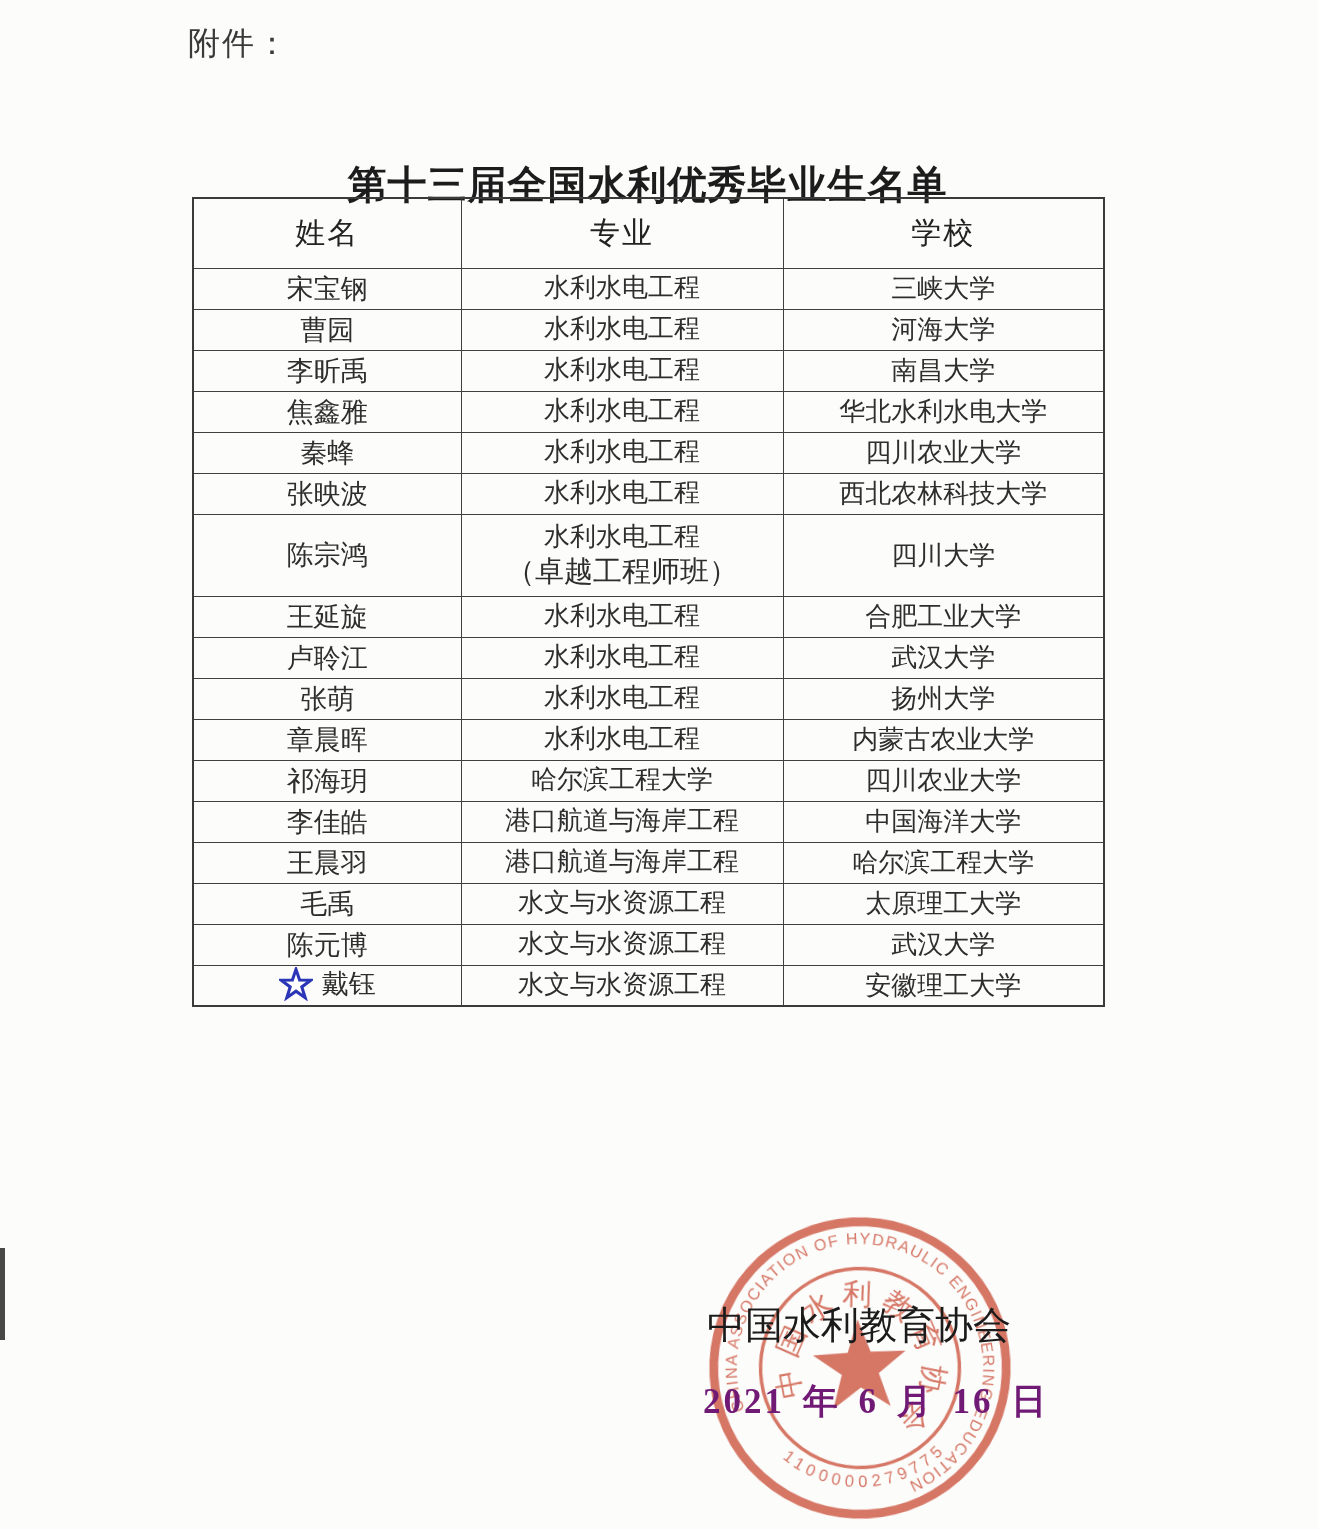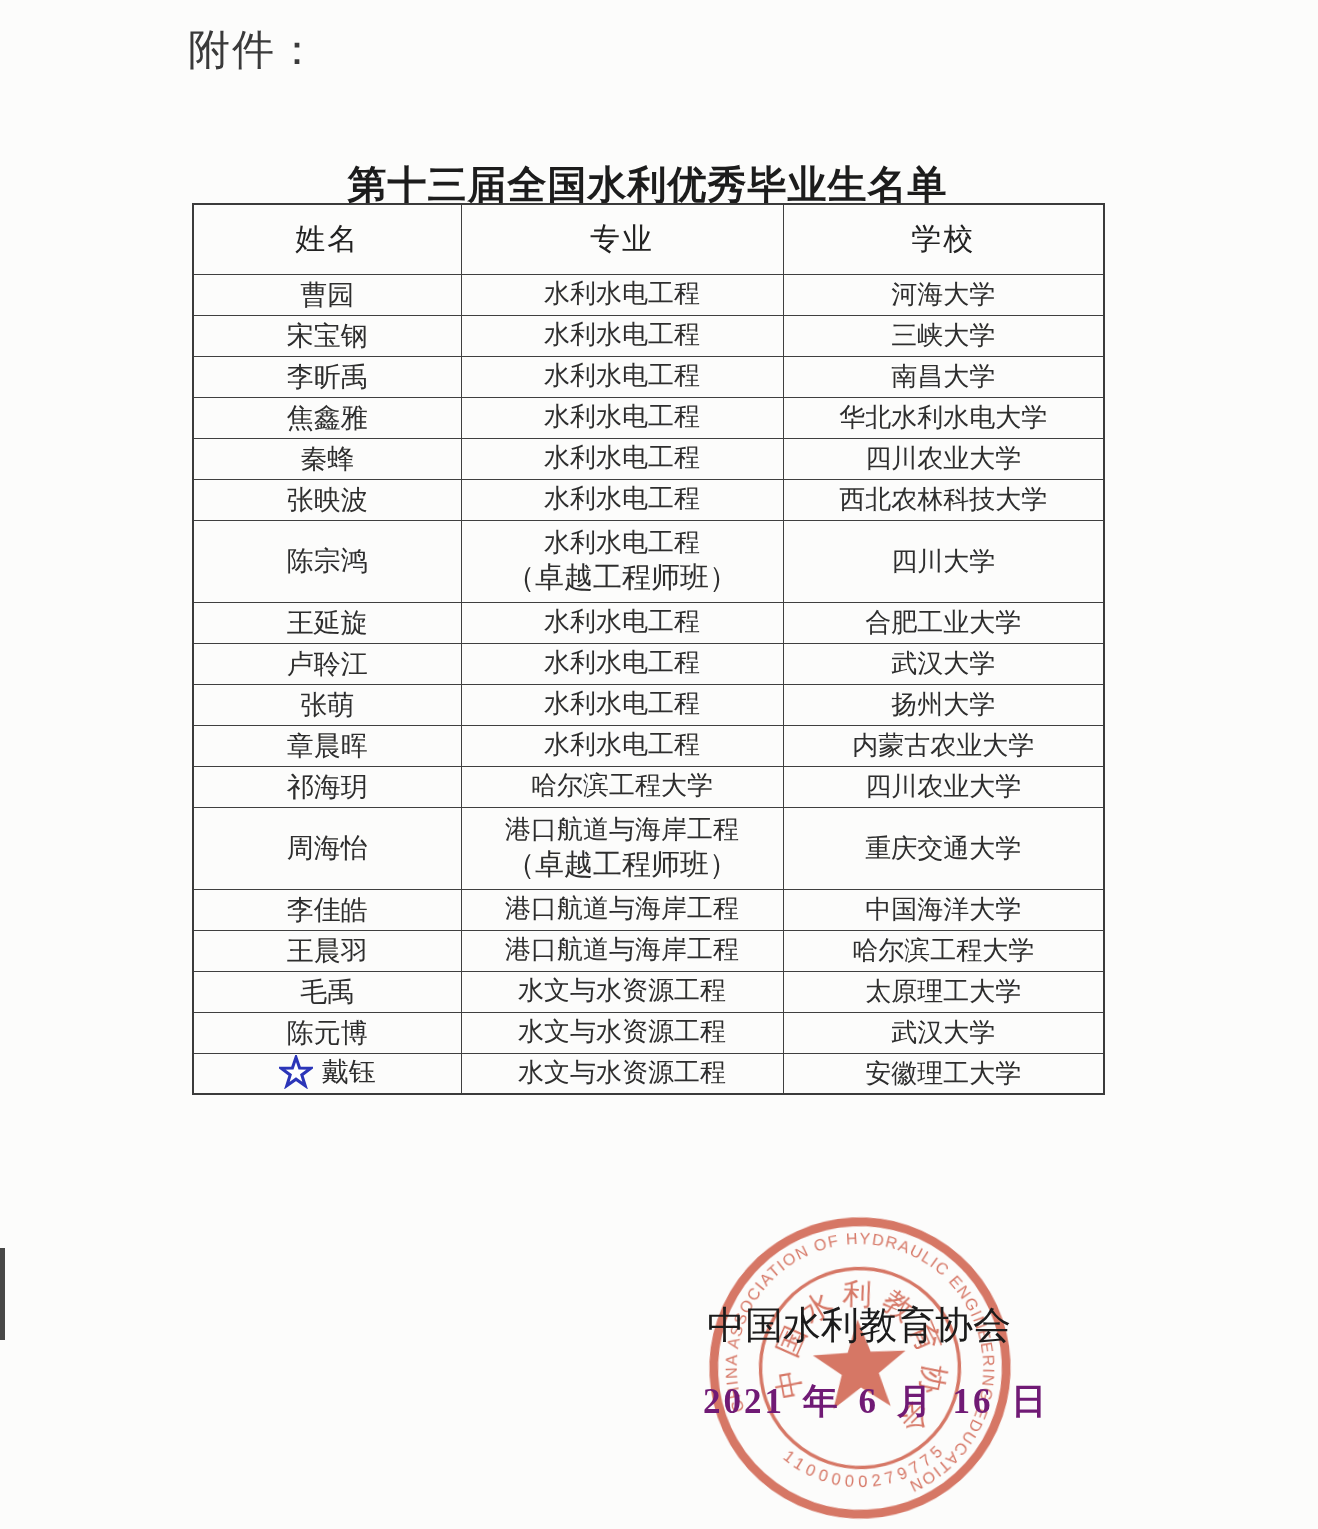--- a/index.html
+++ b/index.html
@@ -6,30 +6,30 @@
   body{
     width:1318px;height:1529px;
     background:#fcfcfb;
     font-family:"Liberation Serif","DejaVu Serif",serif;
     color:#2d2d2d;
     position:relative;
     overflow:hidden;
   }
   .attachment-label{
     position:absolute;left:188px;top:22px;
-    font-size:42px;color:#3a3a3a;letter-spacing:2px;
+    font-size:32px;color:#3a3a3a;letter-spacing:2px;
   }
   .doc-title{
     position:absolute;left:192px;top:158px;width:911px;
     text-align:center;font-size:39px;font-weight:bold;color:#1c1c1c;
     font-family:"DejaVu Sans","Liberation Sans",sans-serif;
     letter-spacing:1px;
   }
   .table-wrap{
-    position:absolute;left:192px;top:203px;width:911px;
+    position:absolute;left:192px;top:197px;width:911px;
   }
   table.grad-table{
     width:100%;border-collapse:collapse;table-layout:fixed;
     border:2.5px solid #3b3b3b;
   }
   table.grad-table th, table.grad-table td{
     border:1.6px solid #3f3f3f;
     text-align:center;vertical-align:middle;
     padding:0;
   }
@@ -86,46 +86,46 @@
         <th>姓名</th>
         <th>专业</th>
         <th>学校</th>
       </tr>
     </thead>
     <tbody>
         <tr>
     <td class="col-name">
       <span class="name-line">
 
+        <span>宋宝钢</span>
+      </span>
+    </td>
+    <td class="col-major">
+      <div class="major-main">水利水电工程</div>
+
+    </td>
+    <td class="col-school">三峡大学</td>
+  </tr>
+        <tr>
+    <td class="col-name">
+      <span class="name-line">
+
         <span>曹园</span>
       </span>
     </td>
     <td class="col-major">
       <div class="major-main">水利水电工程</div>
 
     </td>
     <td class="col-school">河海大学</td>
   </tr>
         <tr>
     <td class="col-name">
       <span class="name-line">
 
-        <span>宋宝钢</span>
-      </span>
-    </td>
-    <td class="col-major">
-      <div class="major-main">水利水电工程</div>
-
-    </td>
-    <td class="col-school">三峡大学</td>
-  </tr>
-        <tr>
-    <td class="col-name">
-      <span class="name-line">
-
         <span>李昕禹</span>
       </span>
     </td>
     <td class="col-major">
       <div class="major-main">水利水电工程</div>
 
     </td>
     <td class="col-school">南昌大学</td>
   </tr>
         <tr>
@@ -237,33 +237,20 @@
       <span class="name-line">
 
         <span>祁海玥</span>
       </span>
     </td>
     <td class="col-major">
       <div class="major-main">哈尔滨工程大学</div>
 
     </td>
     <td class="col-school">四川农业大学</td>
-  </tr>
-        <tr class="tall">
-    <td class="col-name">
-      <span class="name-line">
-
-        <span>周海怡</span>
-      </span>
-    </td>
-    <td class="col-major">
-      <div class="major-main">港口航道与海岸工程</div>
-      <div class="major-note">（卓越工程师班）</div>
-    </td>
-    <td class="col-school">重庆交通大学</td>
   </tr>
         <tr>
     <td class="col-name">
       <span class="name-line">
 
         <span>李佳皓</span>
       </span>
     </td>
     <td class="col-major">
       <div class="major-main">港口航道与海岸工程</div>

